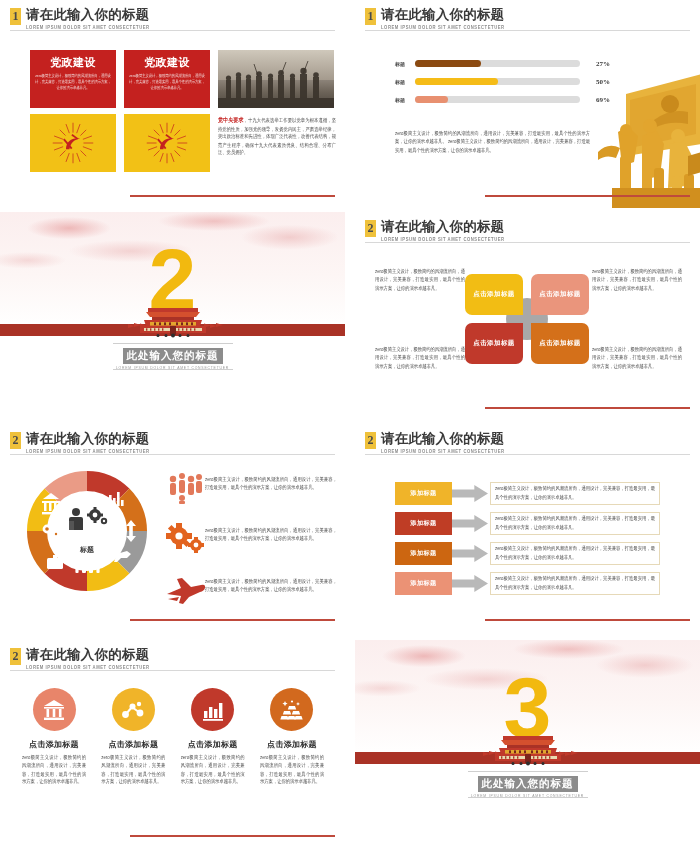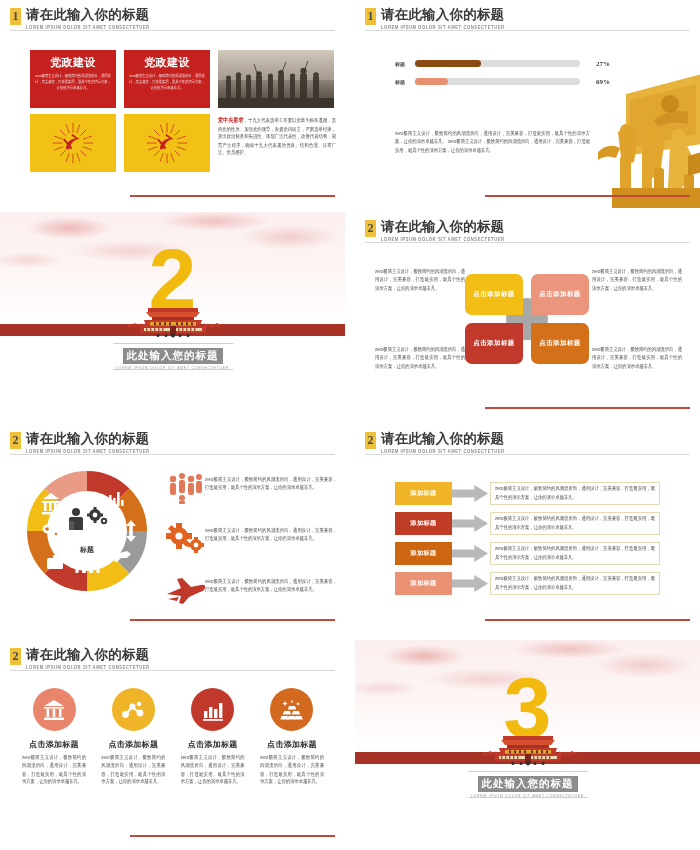--- a/index.html
+++ b/index.html
@@ -299,20 +299,27 @@
   </div>
   <div class="hrule"></div>
 
   <div class="bars">
     <div class="brow">
       <div class="blabel">标题</div>
       <div class="btrack">
             <div class="bfill" style="width:40%;background:#8B4A11"></div>
           </div>
       <div class="bpct">27%</div>
+    </div>
+    <div class="brow">
+      <div class="blabel">标题</div>
+      <div class="btrack">
+            <div class="bfill" style="width:50%;background:#F5BC18"></div>
+          </div>
+      <div class="bpct">50%</div>
     </div>
     <div class="brow">
       <div class="blabel">标题</div>
       <div class="btrack">
             <div class="bfill" style="width:20%;background:#E89070"></div>
           </div>
       <div class="bpct">69%</div>
     </div>
   </div>
 

